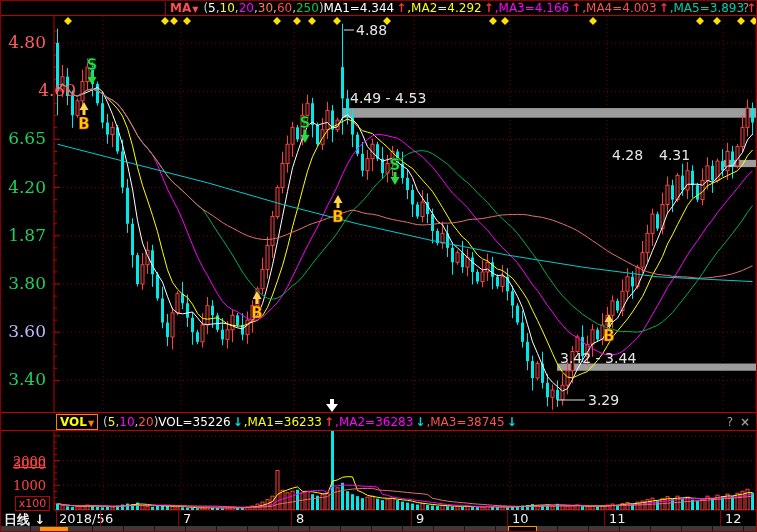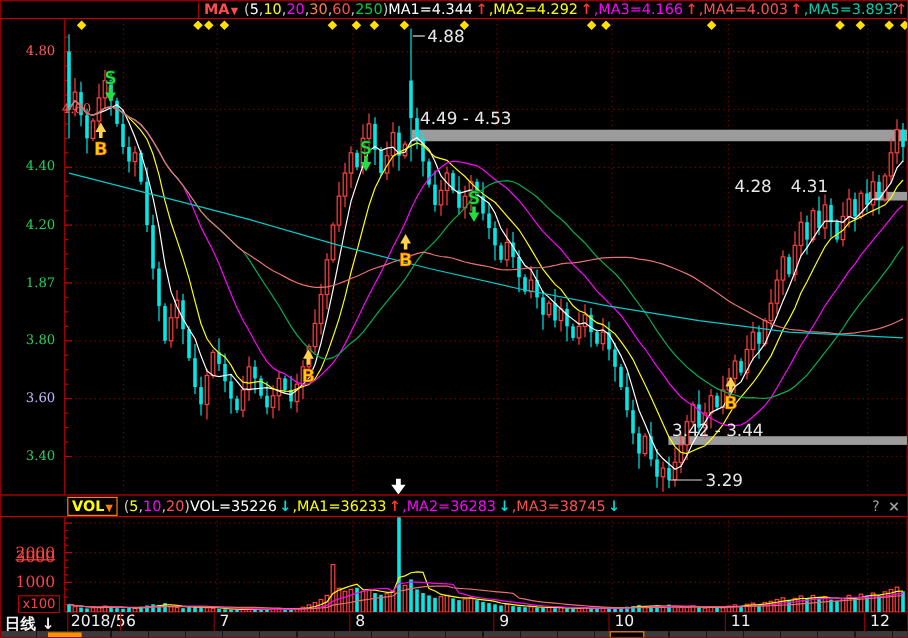--- a/index.html
+++ b/index.html
@@ -15,21 +15,21 @@
   .ind-sel{color:#ff4d4d;font-weight:bold;margin-left:4px;cursor:pointer;}
   .caret{font-size:8px;margin-left:1px;}
   .vol-sel{color:#ffff00;font-weight:bold;border:1px solid #ff8000;padding:0 3px;margin-left:4px;cursor:pointer;}
   .seg{margin-left:5px;}
   .arrow{font-weight:bold;margin:0 1px 0 2px;}
   .help{position:absolute;right:8px;color:#9c9c9c;cursor:pointer;}
   .help2{position:absolute;right:24px;color:#9c9c9c;cursor:pointer;}
   .close-x{position:absolute;right:7px;color:#9c9c9c;font-weight:bold;cursor:pointer;}
   
   .plabel{position:absolute;width:46px;text-align:right;font-family:"DejaVu Serif",serif;
-          font-size:11px;line-height:13px;}
+          font-size:17px;line-height:13px;}
   .vlabel{position:absolute;width:46px;text-align:right;font-family:"DejaVu Serif",serif;
           font-size:13px;line-height:13px;color:#ff4343;}
   #x100-box{position:absolute;left:15px;top:496px;width:33px;height:13px;border:1px solid #c00000;
             color:#ff4343;font-size:11px;text-align:center;line-height:13px;}
   
   #date-bar{position:absolute;left:0;top:511px;width:757px;height:15px;background:#000;
             border-bottom:1px solid #a00000;font-size:13px;color:#e8e8e8;}
   #period-sel{position:absolute;left:4px;top:0px;color:#f0f0f0;font-weight:bold;cursor:pointer;}
   #period-divider{position:absolute;left:56px;top:0;width:1px;height:15px;background:#a00000;}
   .mtick{position:absolute;top:0;width:1px;height:15px;background:#8e0000;}
@@ -623,21 +623,21 @@
       <span>MA</span><span class="caret">▼</span>
     </span>
     <span id="ma-params" class="seg"><span style="color: rgb(200, 200, 200);">(</span><span style="color: rgb(255, 255, 255);">5</span><span style="color: rgb(200, 200, 200);">,</span><span style="color: rgb(255, 255, 0);">10</span><span style="color: rgb(200, 200, 200);">,</span><span style="color: rgb(255, 0, 255);">20</span><span style="color: rgb(200, 200, 200);">,</span><span style="color: rgb(255, 128, 64);">30</span><span style="color: rgb(200, 200, 200);">,</span><span style="color: rgb(255, 77, 77);">60</span><span style="color: rgb(200, 200, 200);">,</span><span style="color: rgb(0, 204, 68);">250</span><span style="color: rgb(200, 200, 200);">)</span></span>
     <span id="ma-values"><span style="color: rgb(255, 255, 255);">MA1=4.344</span><span class="arrow" style="color: rgb(255, 51, 51);">↑</span><span style="color: rgb(255, 255, 0);">,MA2=4.292</span><span class="arrow" style="color: rgb(255, 51, 51);">↑</span><span style="color: rgb(255, 0, 255);">,MA3=4.166</span><span class="arrow" style="color: rgb(255, 51, 51);">↑</span><span style="color: rgb(255, 80, 80);">,MA4=4.003</span><span class="arrow" style="color: rgb(255, 51, 51);">↑</span><span style="color: rgb(0, 204, 170);">,MA5=3.893</span><span class="arrow" style="color: rgb(255, 51, 51);">↑</span></span>
     <span class="help">?</span>
   </div>
 
   <div id="price-axis">
       <div class="plabel" style="color: rgb(255, 92, 92); top: 36px; left: 0px;">4.80</div>
       <div class="plabel" style="color: rgb(255, 92, 92); top: 84.2px; left: 0px; padding-left: 30px;">4.60</div>
-      <div class="plabel" style="color: rgb(31, 208, 95); top: 132.4px; left: 0px;">4.40</div>
+      <div class="plabel" style="color: rgb(31, 208, 95); top: 132.4px; left: 0px;">6.65</div>
       <div class="plabel" style="color: rgb(31, 208, 95); top: 180.6px; left: 0px;">4.20</div>
       <div class="plabel" style="color: rgb(31, 208, 95); top: 228.8px; left: 0px;">1.87</div>
       <div class="plabel" style="color: rgb(31, 208, 95); top: 277px; left: 0px;">3.80</div>
       <div class="plabel" style="color: #c4b5fd; top: 325.2px; left: 0px;">3.60</div>
       <div class="plabel" style="color: rgb(31, 208, 95); top: 373.4px; left: 0px;">3.40</div>
     </div>
 
   <div id="vol-header" class="hbar">
     <span class="vol-sel" style="margin-left:56px">
       <span>VOL</span><span class="caret" style="color:#ff8000">▼</span>

